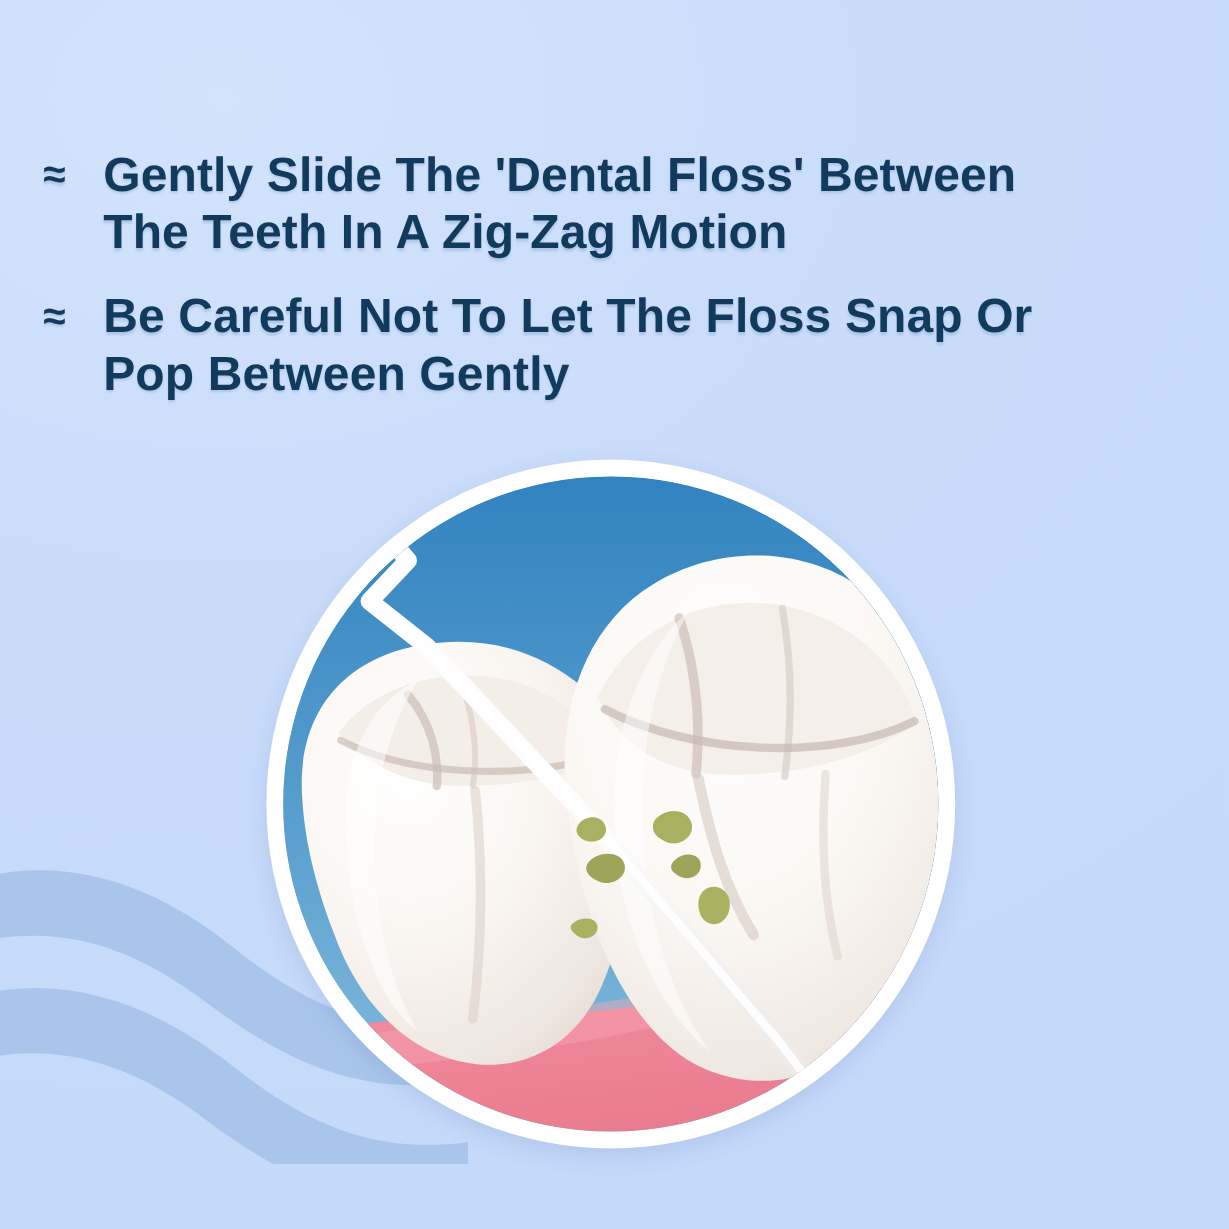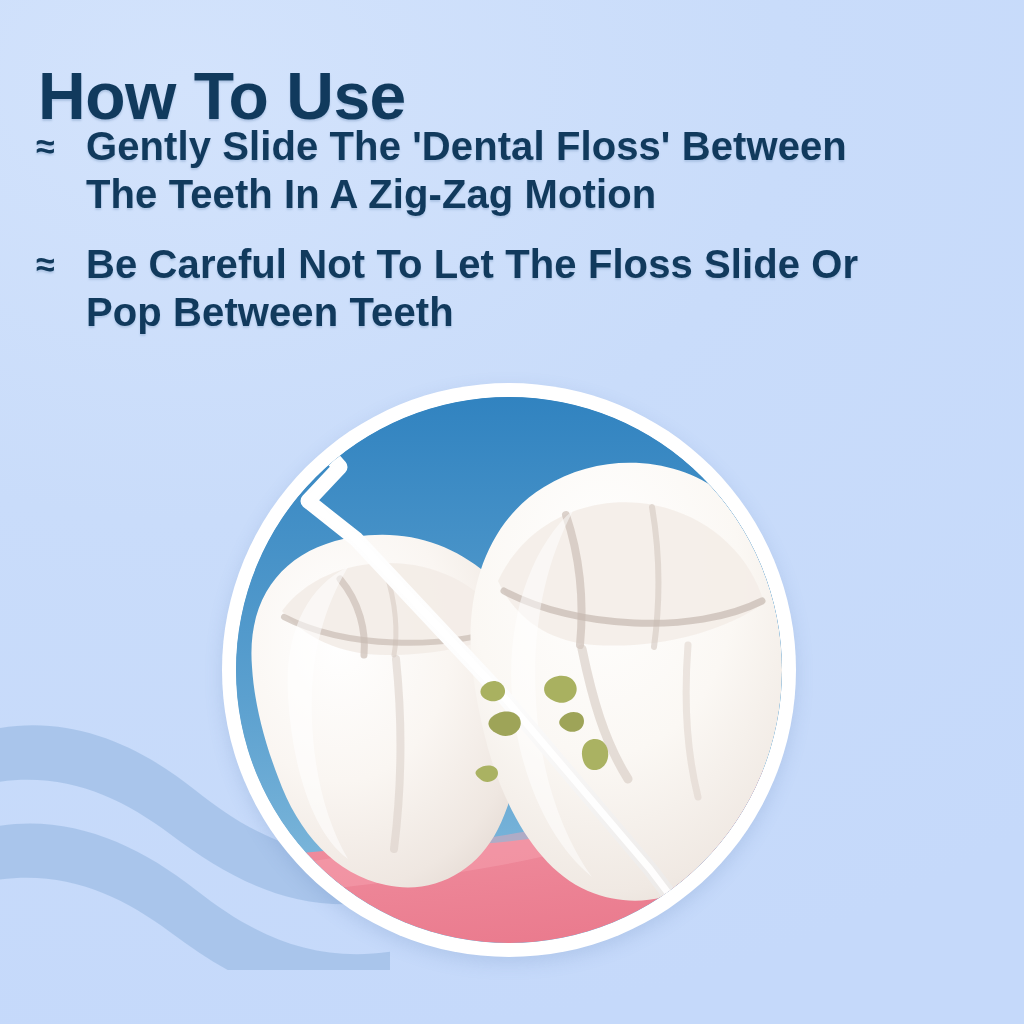--- a/index.html
+++ b/index.html
@@ -110,32 +110,31 @@
 
 <div class="poster">
 
   <div class="waves">
     <svg width="420" height="280" viewBox="0 0 420 280" xmlns="http://www.w3.org/2000/svg" aria-hidden="true">
       <path d="M -40 62 C 60 10, 150 40, 225 100 C 290 152, 350 176, 430 160 L 430 208 C 338 228, 272 198, 200 144 C 134 95, 62 68, -40 112 Z" fill="#a8c4ea" opacity="0.95"></path>
       <path d="M -40 160 C 55 108, 148 138, 226 200 C 292 252, 352 274, 432 260 L 432 306 C 338 326, 272 296, 200 242 C 134 193, 60 166, -40 210 Z" fill="#a8c4ea" opacity="0.95"></path>
     </svg>
   </div>
 
-  <h1 class="headline">How To Use</h1>
 
   <div class="bullets">
 
     <div class="bullet-row">
       <span class="bullet-mark">≈</span>
       <span class="bullet-text">Gently Slide The 'Dental Floss' Between The Teeth In A Zig-Zag Motion</span>
     </div>
 
     <div class="bullet-row">
       <span class="bullet-mark">≈</span>
-      <span class="bullet-text">Be Careful Not To Let The Floss Slide Or Pop Between Teeth</span>
+      <span class="bullet-text">Be Careful Not To Let The Floss Snap Or Pop Between Gently</span>
     </div>
 
   </div>
 
   <div class="photo-circle">
     <div class="photo-inner">
       <svg width="546" height="546" viewBox="0 0 546 546" xmlns="http://www.w3.org/2000/svg" aria-hidden="true">
         <defs>
           <linearGradient id="skyGrad" x1="0" y1="0" x2="0" y2="1">
             <stop offset="0%" stop-color="#3183c0"></stop>

